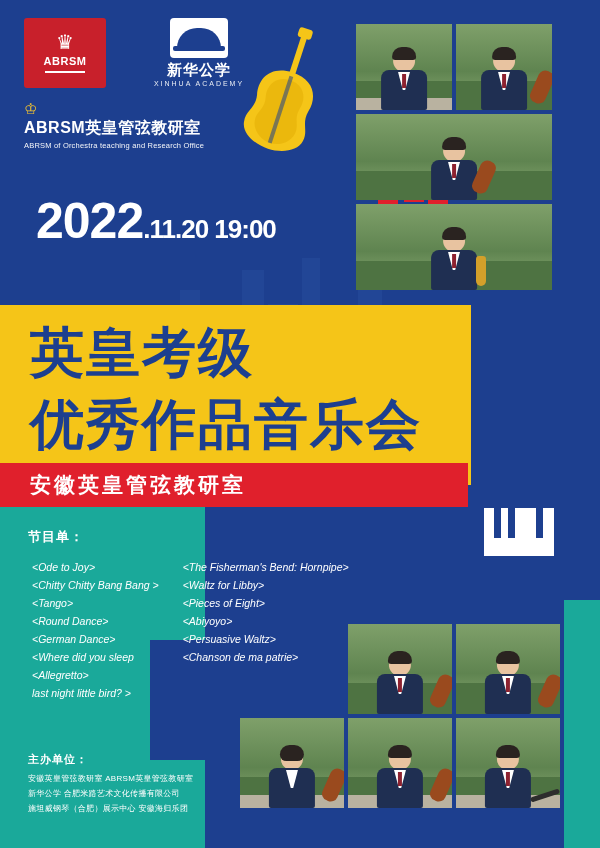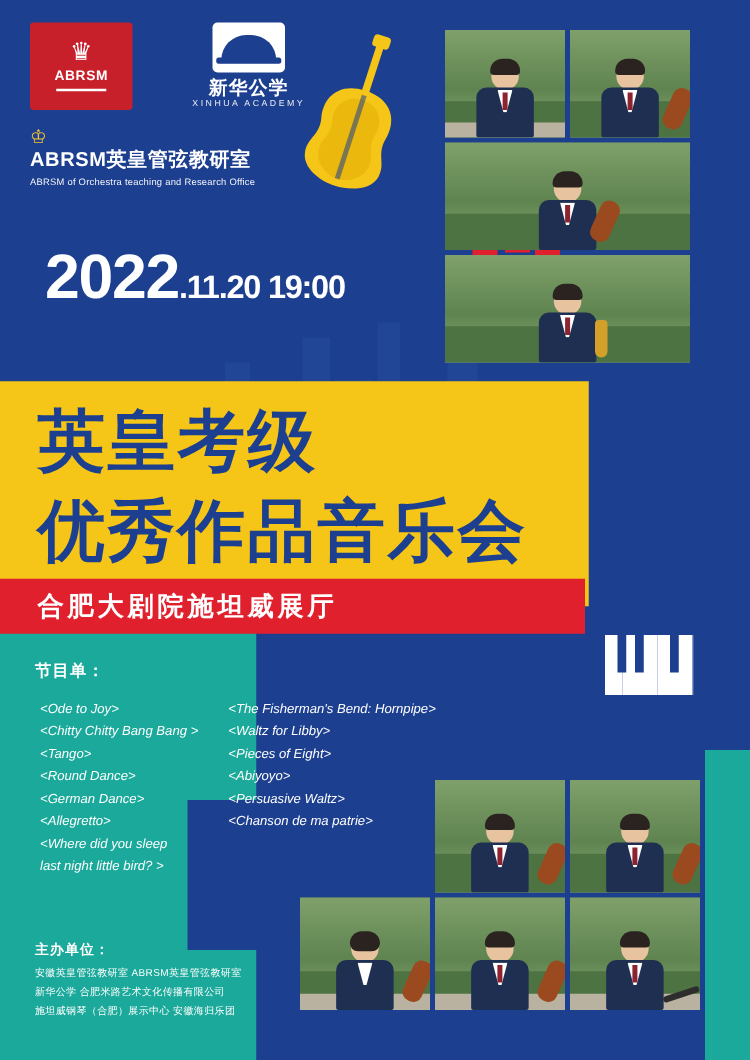--- a/index.html
+++ b/index.html
@@ -211,21 +211,21 @@
   <div class="date">
     <span class="y">2022</span><span class="md">.11.20 19:00</span>
   </div>
 
   <div class="title-band">
     <div class="t1">英皇考级</div>
     <div class="t2">优秀作品音乐会</div>
   </div>
 
   <div class="venue-band">
-    <span>合肥大剧院施坦威展厅</span>
+    <span>安徽英皇管弦教研室</span>
   </div>
 
   <div class="piano">
     <div class="w" style="left:0"></div>
     <div class="w" style="left:14px"></div>
     <div class="w" style="left:28px"></div>
     <div class="w" style="left:42px"></div>
     <div class="w" style="left:56px"></div>
     <div class="b" style="left:10px"></div>
     <div class="b" style="left:24px"></div>
@@ -234,22 +234,22 @@
 
   <div class="program">
     <div class="ptitle">节目单：</div>
     <div class="plists">
       <ul class="plist col1">
         <li>&lt;Ode to Joy&gt;</li>
         <li>&lt;Chitty Chitty Bang Bang &gt;</li>
         <li>&lt;Tango&gt;</li>
         <li>&lt;Round Dance&gt;</li>
         <li>&lt;German Dance&gt;</li>
+        <li>&lt;Where did you sleep</li>
         <li>&lt;Allegretto&gt;</li>
-        <li>&lt;Where did you sleep</li>
         <li>last night little bird? &gt;</li>
       </ul>
       <ul class="plist col2">
         <li>&lt;The Fisherman's Bend: Hornpipe&gt;</li>
         <li>&lt;Waltz for Libby&gt;</li>
         <li>&lt;Pieces of Eight&gt;</li>
         <li>&lt;Abiyoyo&gt;</li>
         <li>&lt;Persuasive Waltz&gt;</li>
         <li>&lt;Chanson de ma patrie&gt;</li>
       </ul>

